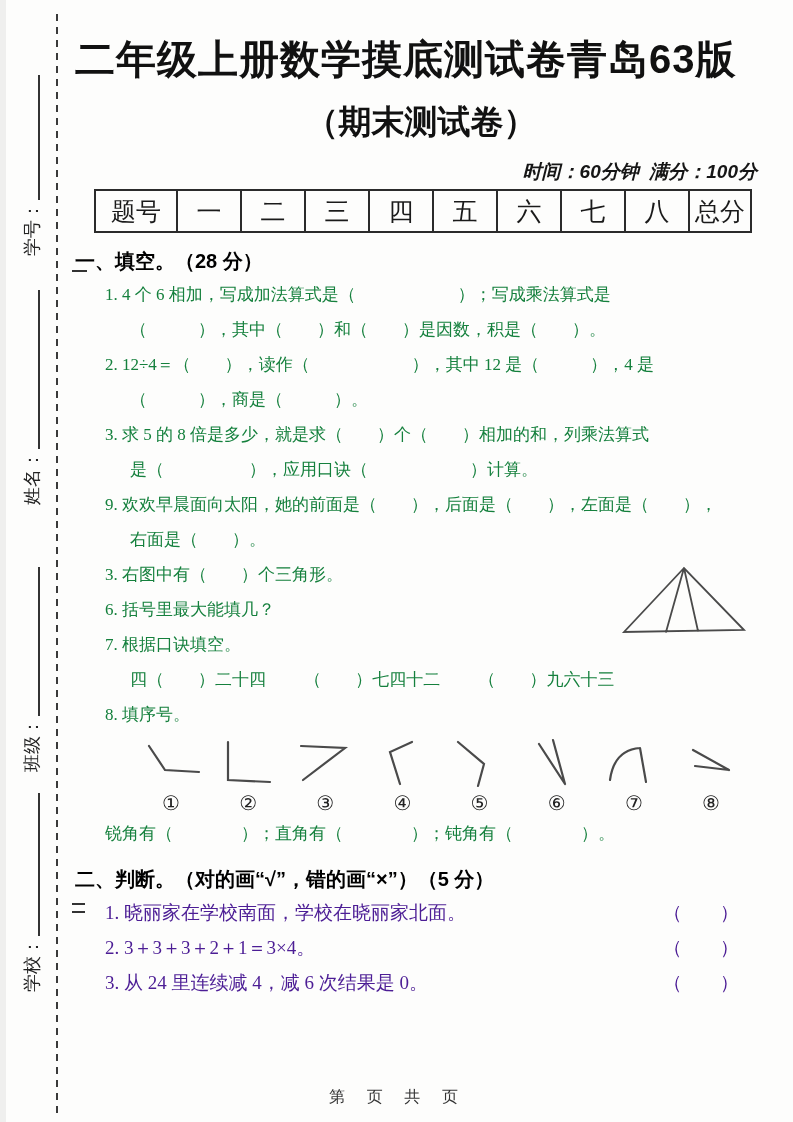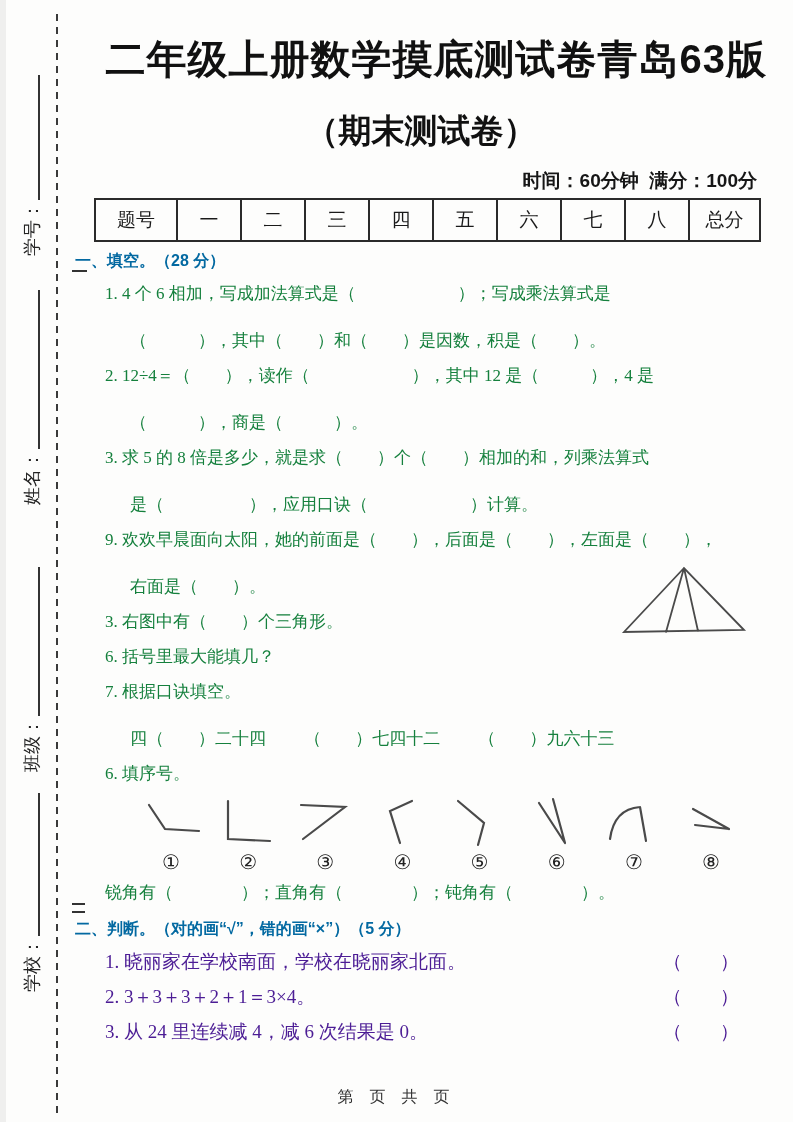--- a/index.html
+++ b/index.html
@@ -29,77 +29,77 @@
   .mf-banji { top:772px; width:205px; }
   .mf-xuexiao { top:992px; width:199px; }
   .fold-mark { position:absolute; background:#333; height:2px; }
   .fm-1 { left:72px; top:270px; width:15px; }
   .fm-2a { left:72px; top:903px; width:13px; }
   .fm-2b { left:72px; top:911px; width:13px; }
 
   
   .content { position:absolute; left:75px; top:0; width:692px; }
   .title {
-    margin-top:32px; text-align:right;
+    margin-top:32px; text-align:left;
     font-family:"Liberation Sans", sans-serif;
     font-size:40px; font-weight:900; letter-spacing:1px; color:#111;
     white-space:nowrap;
   }
   .subtitle {
-    margin-top:22px; text-align:center;
+    margin-top:13px; text-align:center;
     font-family:"Liberation Sans", sans-serif;
     font-size:33px; font-weight:900; color:#111;
   }
   .meta {
     margin-top:14px; text-align:right; padding-right:10px;
     font-family:"Liberation Sans", sans-serif;
-    font-size:19px; font-weight:bold; color:#161616; white-space:pre;
+    font-size:19px; font-weight:bold; color:#161616; white-space:pre;font-style:italic;
   }
   table.score-table {
     margin:4px 0 0 19px; border-collapse:collapse; table-layout:fixed;
-    font-family:Liberation Sans, sans-serif; font-size:19px; color:#1a1a1a;
+    font-family:Liberation Sans, sans-serif; font-size:25px; color:#1a1a1a;
   }
   table.score-table td {
     border:2px solid #2b2b2b; text-align:center; padding:0;
   }
   table.score-table tr.r1 td { height:42px; }
   table.score-table tr.r2 td { height:37px; }
-  td.c-head { width:82px; } td.c-num { width:64px; } td.c-total { width:71px; }
+  td.c-head { width:82px; } td.c-num { width:64px; } td.c-total { width:62px; }
 
   .sec-heading {
-    margin-top:3px; height:31px; line-height:31px;
-    font-family:"Liberation Sans", sans-serif;
-    font-size:16px; font-weight:bold; color:#0369a1; white-space:pre;
+    margin-top:13px; height:31px; line-height:31px;
+    font-family:"Liberation Sans", sans-serif;
+    font-size:20px; font-weight:bold; color:#000000; white-space:pre;
   }
   .qline {
     height:35px; line-height:35px; font-size:17px; white-space:pre;
     padding-left:30px; color:#15803d;
   }
-  .qline.cont { padding-left:55px;margin-top:12px; }
+  .qline.cont { padding-left:55px; }
 
   
   .triangle-fig { position:absolute; left:545px; top:562px; }
 
   
   .figure-row {
     margin:6px 0 0 60px; width:612px; display:flex; justify-content:space-between;
   }
   .figure-cell { width:72px; display:flex; flex-direction:column; align-items:center; }
   .figure-cell svg { display:block; }
   .figure-label { margin-top:2px; font-size:20px; color:#222; height:26px; line-height:26px; }
 
   
   .judge-item {
     height:35px; line-height:35px; font-size:19px; white-space:pre;
     padding-left:30px; padding-right:28px;
     display:flex; justify-content:space-between; color:#4c1d95;
   }
   .footer {
     position:absolute; left:0; right:0; bottom:14px; text-align:center;
-    font-family:Liberation Serif, serif;
+    font-family:Liberation Mono, monospace;
     font-size:16px; letter-spacing:6px; color:#333;
   }
   svg .stroke { fill:none; stroke:#4a4a4a; stroke-width:2.2; stroke-linecap:round; stroke-linejoin:miter; }
 </style>
 </head>
 <body>
 
 <div class="page">
   <div class="scan-edge"></div>
 
@@ -152,21 +152,21 @@
     <div class="qline">2. 12÷4＝（　　），读作（　　　　　　），其中 12 是（　　　），4 是</div>
     <div class="qline cont">（　　　），商是（　　　）。</div>
     <div class="qline">3. 求 5 的 8 倍是多少，就是求（　　）个（　　）相加的和，列乘法算式</div>
     <div class="qline cont">是（　　　　　），应用口诀（　　　　　　）计算。</div>
     <div class="qline">9. 欢欢早晨面向太阳，她的前面是（　　），后面是（　　），左面是（　　），</div>
     <div class="qline cont">右面是（　　）。</div>
     <div class="qline">3. 右图中有（　　）个三角形。</div>
     <div class="qline">6. 括号里最大能填几？</div>
     <div class="qline">7. 根据口诀填空。</div>
     <div class="qline cont">四（　　）二十四　　 （　　）七四十二　　 （　　）九六十三</div>
-    <div class="qline">6. 填序号。</div>
+    <div class="qline">8. 填序号。</div>
 
     <div class="figure-row">
       <div class="figure-cell">
         <svg width="72" height="50" viewBox="0 0 72 50">
           <polyline class="stroke" points="14,8 30,32 64,34"></polyline>
         </svg>
         <div class="figure-label">①</div>
       </div>
       <div class="figure-cell">
         <svg width="72" height="50" viewBox="0 0 72 50">

